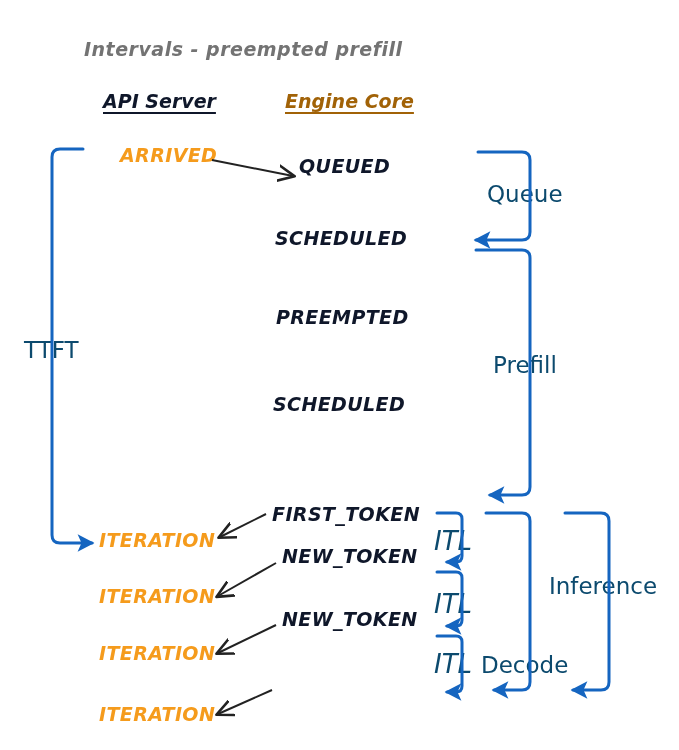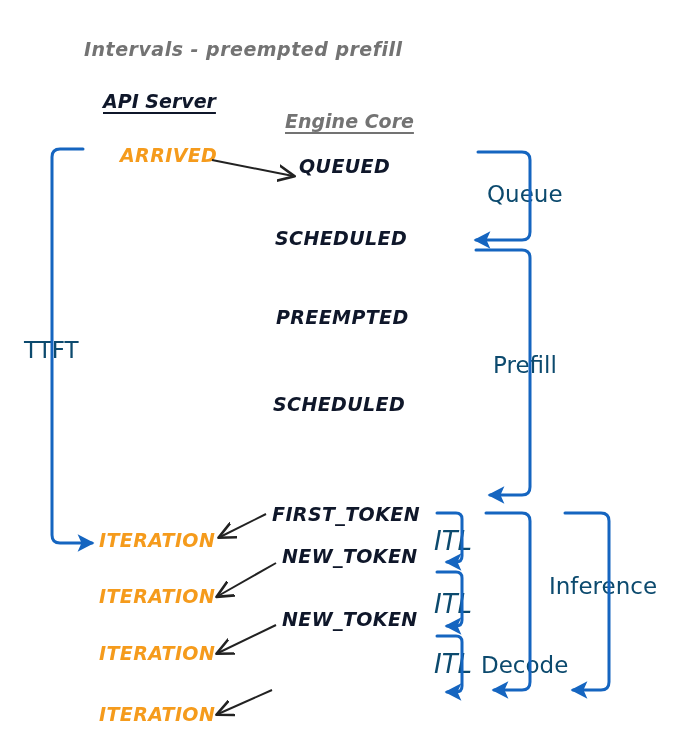--- a/index.html
+++ b/index.html
@@ -36,21 +36,21 @@
   .col-head {
     font-family: "DejaVu Sans", sans-serif;
     font-size: 19px;
     font-weight: 700;
     font-style: italic;
     text-decoration: underline;
     text-underline-offset: 4px;
     text-decoration-thickness: 2px;
   }
   #head-api { left: 103px; top: 92px; color: #0f172a; }
-  #head-engine { left: 285px; top: 92px; color: #737373; margin-top: 20px; }
+  #head-engine { left: 285px; top: 92px; color: #a16207; }
 
   
   .state {
     font-family: "DejaVu Sans", sans-serif;
     font-size: 19px;
     font-weight: 700;
     font-style: italic;
     letter-spacing: 0.4px;
   }
   .state.api { color: #F59B1C; }

